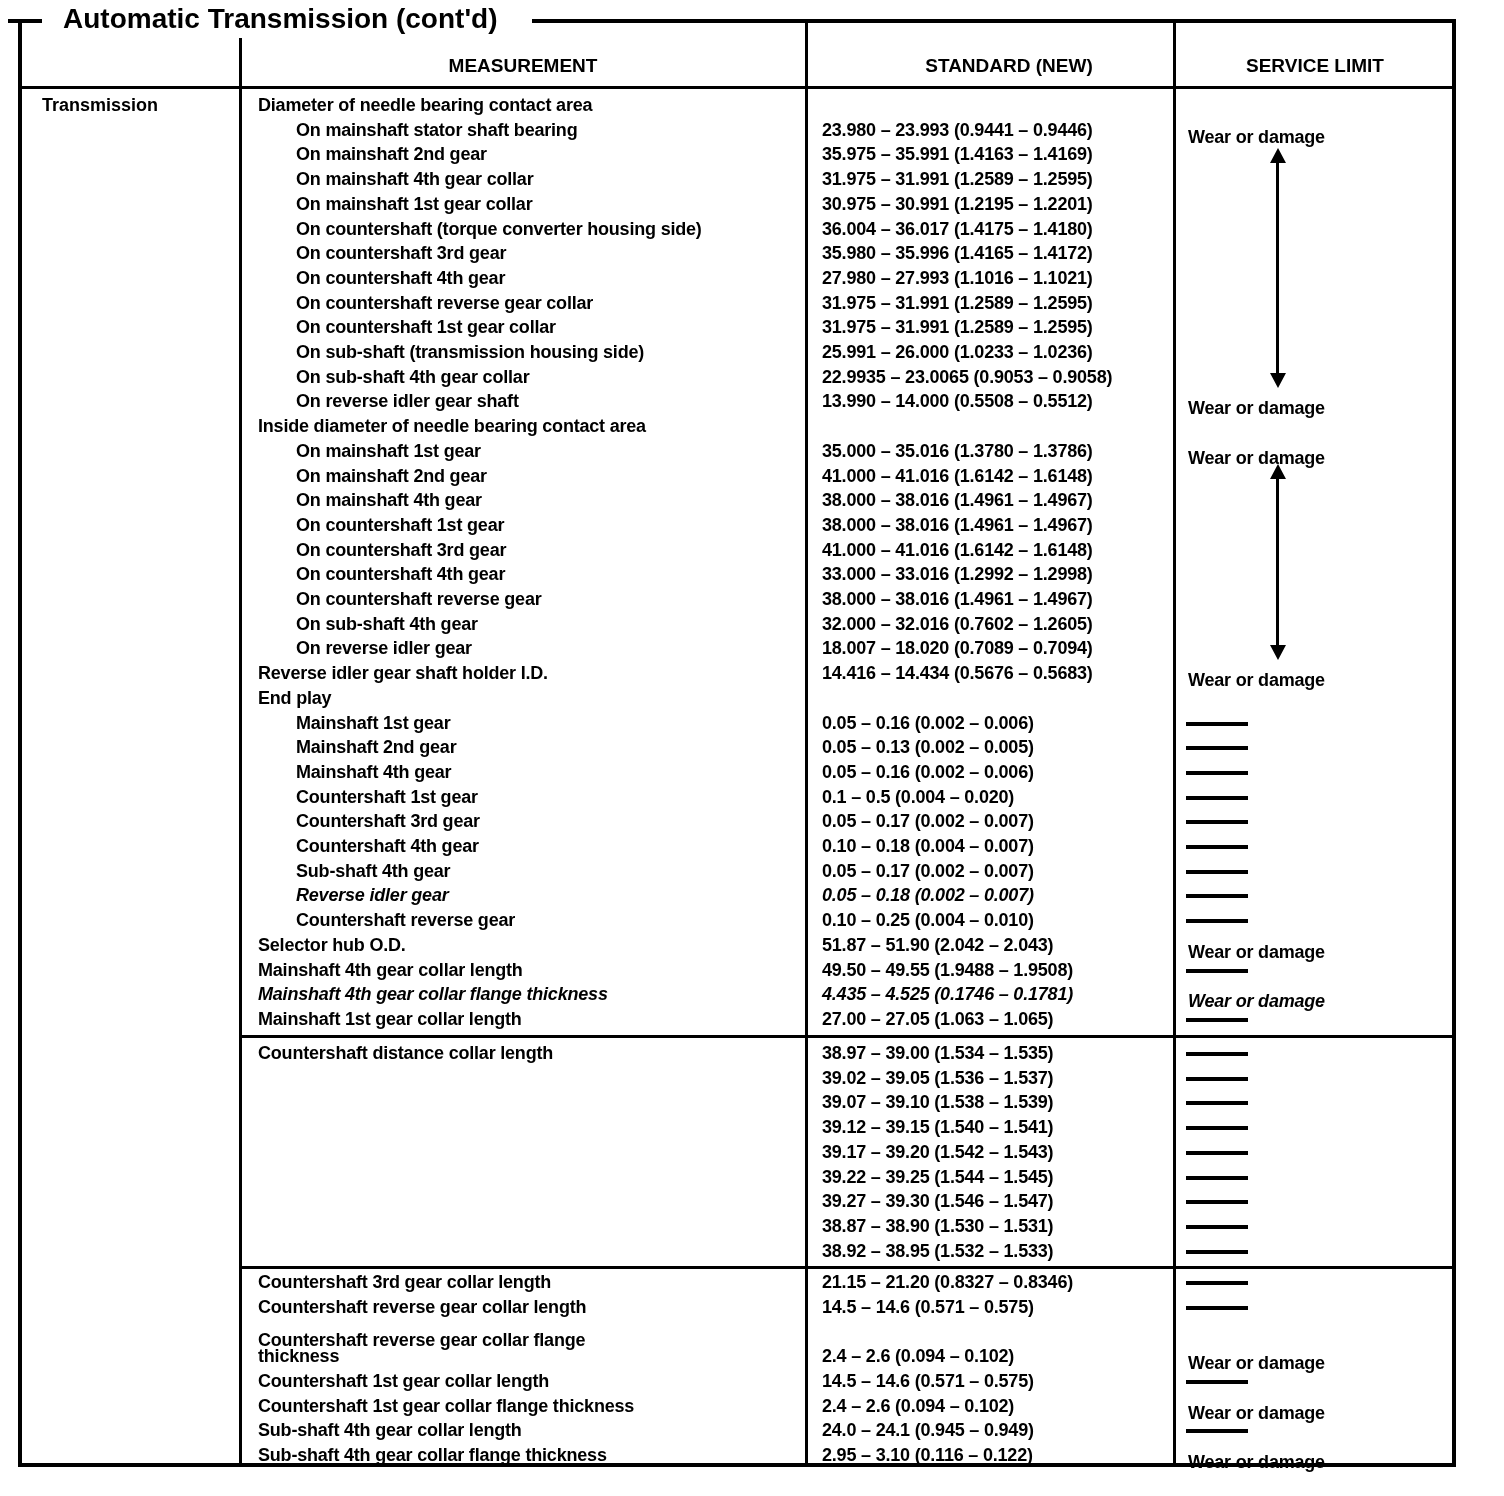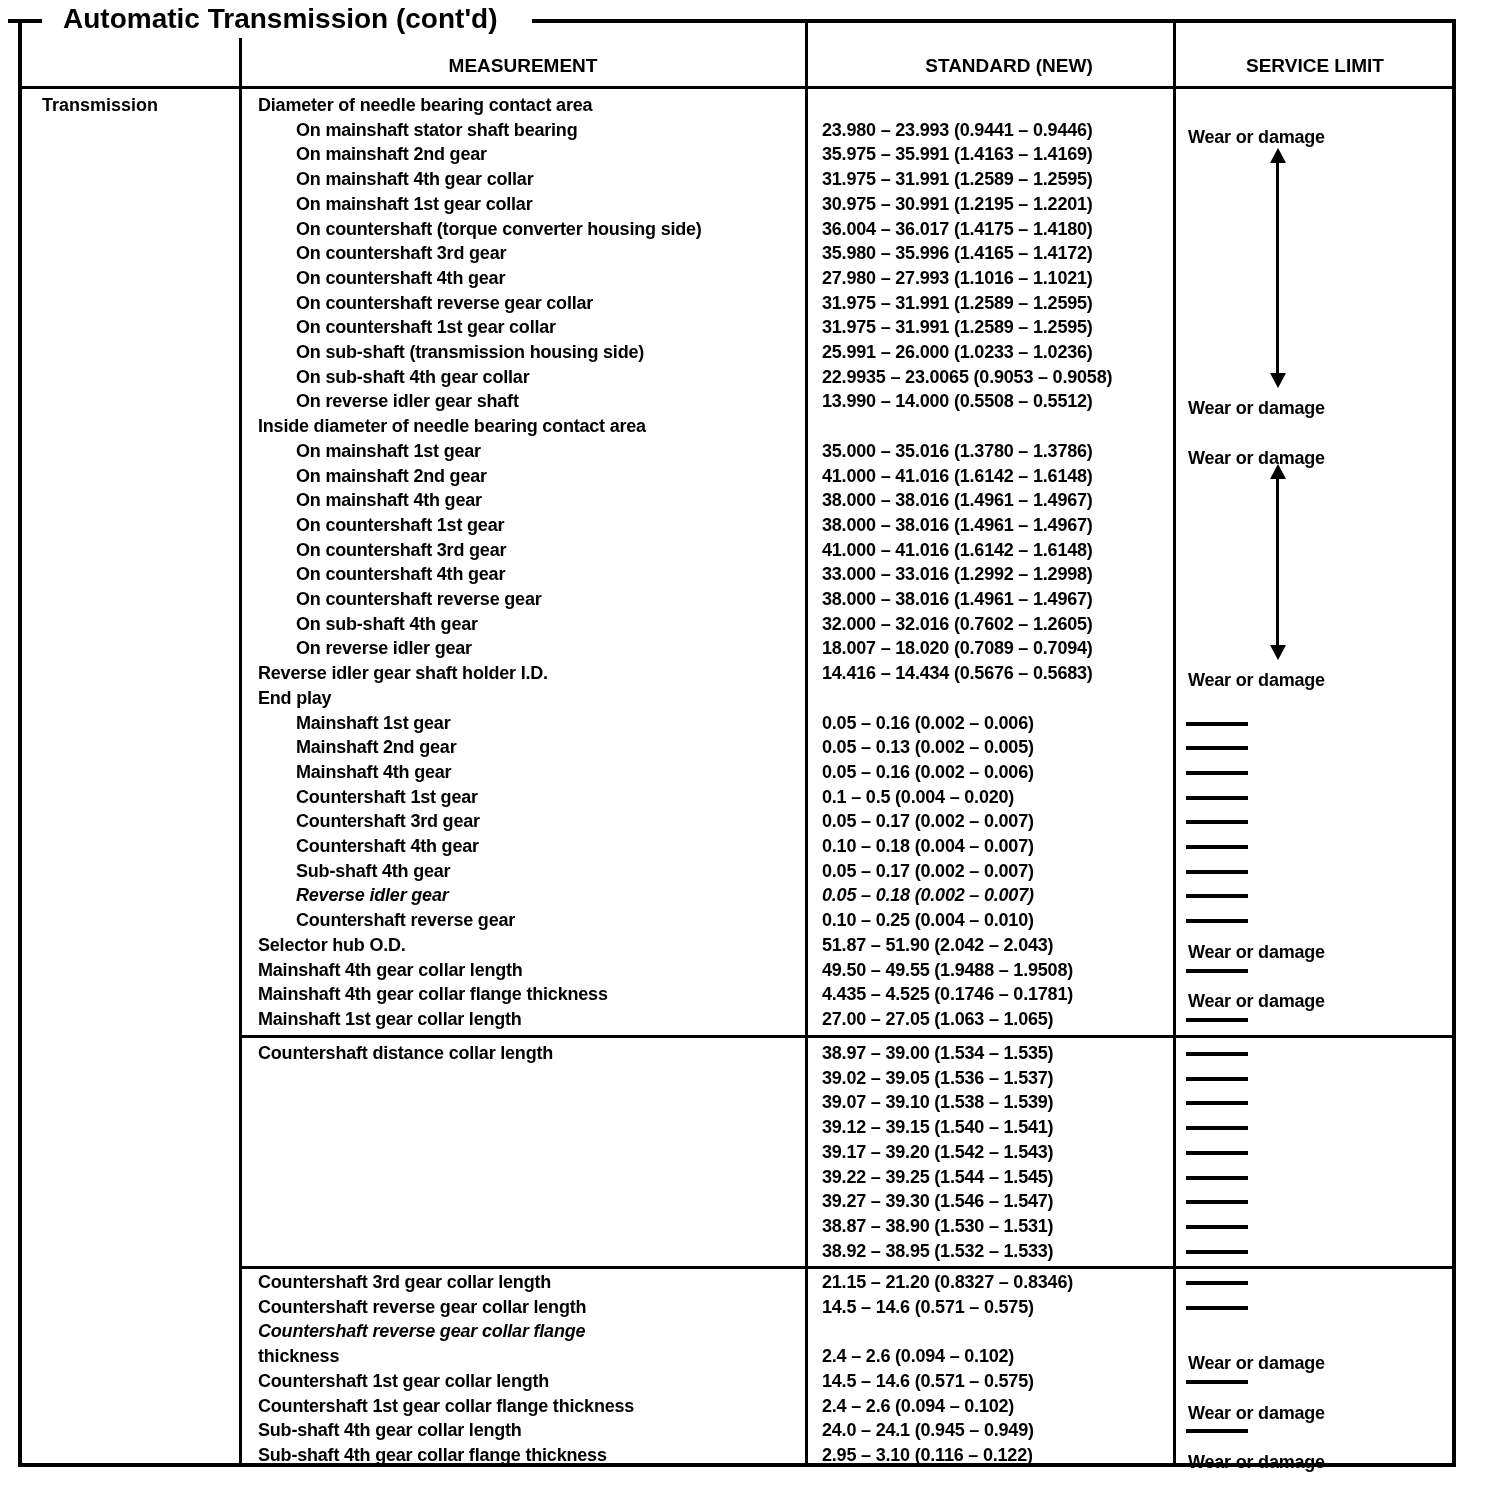--- a/index.html
+++ b/index.html
@@ -204,21 +204,21 @@
       <div class="trow" style="top: 840px;">
         <span class="cell label">Selector hub O.D.</span>
         <span class="cell std">51.87 – 51.90 (2.042 – 2.043)</span>
         <span class="cell lim">Wear or damage</span>
       </div>
       <div class="trow" style="top: 865px;">
         <span class="cell label">Mainshaft 4th gear collar length</span>
         <span class="cell std">49.50 – 49.55 (1.9488 – 1.9508)</span>
         <div class="dashline"></div>
       </div>
-      <div class="trow" style="top: 889px;">
+      <div class="trow" style="top: 889px; font-style: italic;">
         <span class="cell label">Mainshaft 4th gear collar flange thickness</span>
         <span class="cell std">4.435 – 4.525 (0.1746 – 0.1781)</span>
         <span class="cell lim">Wear or damage</span>
       </div>
       <div class="trow" style="top: 914px;">
         <span class="cell label">Mainshaft 1st gear collar length</span>
         <span class="cell std">27.00 – 27.05 (1.063 – 1.065)</span>
         <div class="dashline"></div>
       </div>
     </div>
@@ -265,21 +265,21 @@
       <div class="trow" style="top: 0px;">
         <span class="cell label">Countershaft 3rd gear collar length</span>
         <span class="cell std">21.15 – 21.20 (0.8327 – 0.8346)</span>
         <div class="dashline"></div>
       </div>
       <div class="trow" style="top: 25px;">
         <span class="cell label">Countershaft reverse gear collar length</span>
         <span class="cell std">14.5 – 14.6 (0.571 – 0.575)</span>
         <div class="dashline"></div>
       </div>
-      <div class="trow" style="top: 49px; font-style: italic;">
+      <div class="trow" style="top: 58px;">
         <span class="cell label">Countershaft reverse gear collar flange</span>
       </div>
       <div class="trow" style="top: 74px;">
         <span class="cell label">thickness</span>
         <span class="cell std">2.4 – 2.6 (0.094 – 0.102)</span>
         <span class="cell lim">Wear or damage</span>
       </div>
       <div class="trow" style="top: 99px;">
         <span class="cell label">Countershaft 1st gear collar length</span>
         <span class="cell std">14.5 – 14.6 (0.571 – 0.575)</span>

